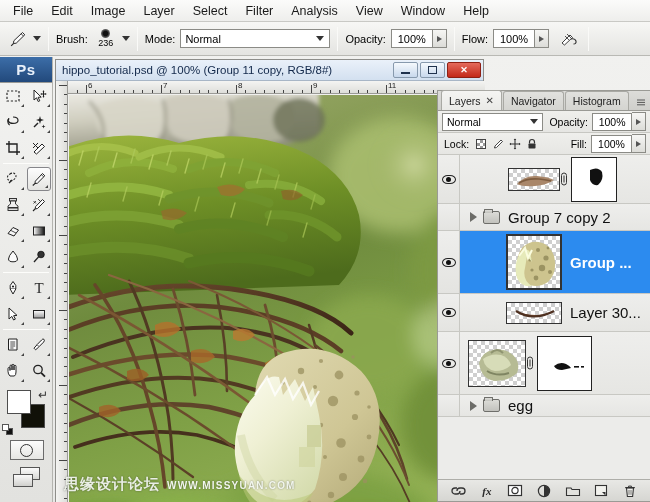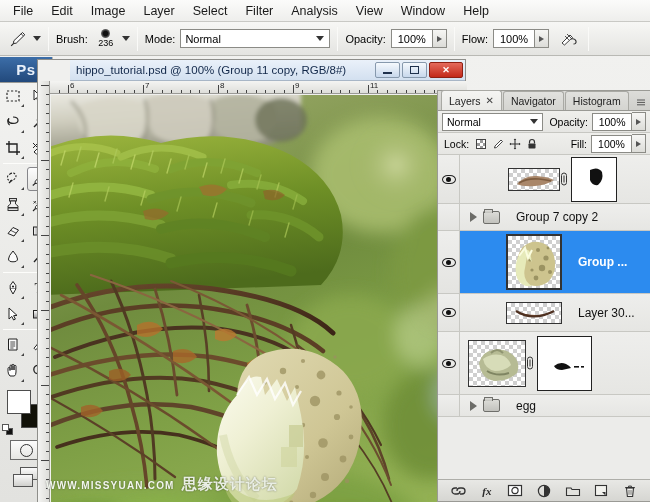--- a/index.html
+++ b/index.html
@@ -172,26 +172,25 @@
     background: linear-gradient(#fcfcfc, #e6e6e3);
     display: flex; align-items: center; justify-content: center;
   }
   #qmask-circ { width: 13px; height: 13px; border: 1.5px solid #333; border-radius: 50%; }
   #screenmode-btn { position: relative; width: 30px; height: 22px; }
   #sm-back { position: absolute; left: 8px; top: 0px; width: 20px; height: 13px; background: linear-gradient(#fafafa,#d8d8d5); border: 1px solid #555; }
   #sm-front { position: absolute; left: 1px; top: 7px; width: 20px; height: 13px; background: linear-gradient(#fafafa,#d0d0cd); border: 1px solid #555; }
 
   
   #docwin {
-    position: absolute; left: 37px; top: 59px;
+    position: absolute; left: 55px; top: 59px;
     width: 429px; height: 443px;
     background: #f0f0ee;
     border: 1px solid #8e8e8a;
     border-bottom: none;
-    padding-left: 32px;
   }
   #doc-title {
     height: 21px;
     background: linear-gradient(#eaf1fa, #d3e0f0);
     border-bottom: 1px solid #a8b6c6;
     display: flex; align-items: center;
     padding-left: 6px;
     font-size: 11.5px;
     color: #12284a;
   }
@@ -368,21 +367,21 @@
     border: 1px solid #222;
     background: #fff;
     position: relative; overflow: hidden;
     flex: none;
   }
   .link-ic {
     width: 11px; text-align: center;
     font-size: 11px; color: #333;
     flex: none;
   }
-  .lname { font-size: 12px; color: #111; margin-left: 16px; white-space: nowrap; }
+  .lname { font-size: 15px; color: #111; margin-left: 8px; white-space: nowrap; }
   .folder-ic {
     width: 17px; height: 13px; flex: none;
     background: linear-gradient(#dcdcd8,#c2c2bd);
     border: 1px solid #6e6e6a;
     border-radius: 1px 2px 2px 2px;
     position: relative;
   }
   .folder-ic::before {
     content: ""; position: absolute; left: 0; top: -3px;
     width: 7px; height: 3px;
@@ -1017,22 +1016,22 @@
         </g>
         <g filter="url(#soft2)" opacity="0.85">
           <ellipse cx="26" cy="438" rx="26" ry="14" fill="#96bf50"></ellipse>
           <ellipse cx="64" cy="452" rx="22" ry="12" fill="#7fa93f"></ellipse>
           <ellipse cx="132" cy="448" rx="20" ry="11" fill="#8cb546"></ellipse>
         </g>
       </svg>
     </div>
 
     <div id="watermark">
+      <span id="wm-cn">思缘设计论坛</span>
       <span id="wm-url">WWW.MISSYUAN.COM</span>
-      <span id="wm-cn">思缘设计论坛</span>
     </div>
   </div>
 
   <div id="layers-panel">
 
     <div id="panel-tabs">
       <div class="ptab active">
         <span>Layers</span>
         <span class="xclose">✕</span>
       </div>

